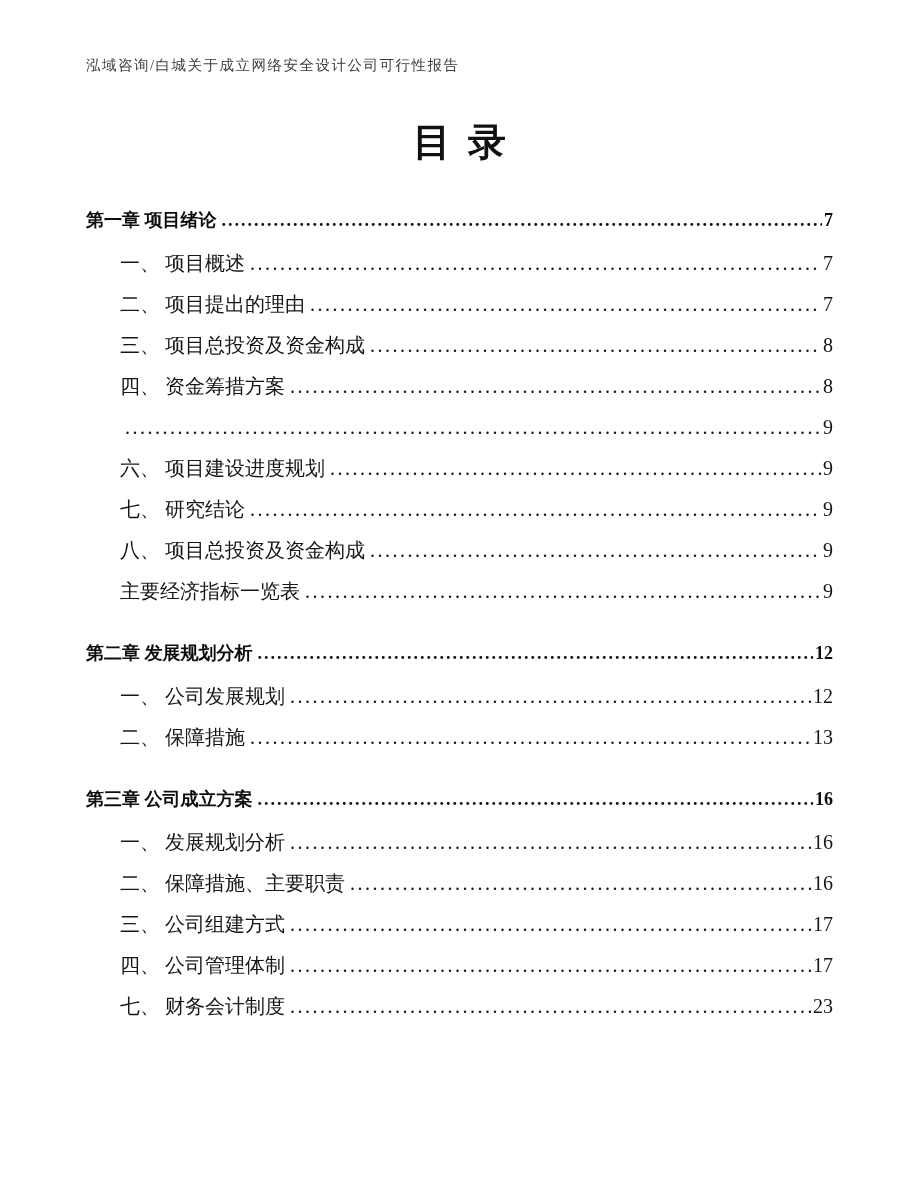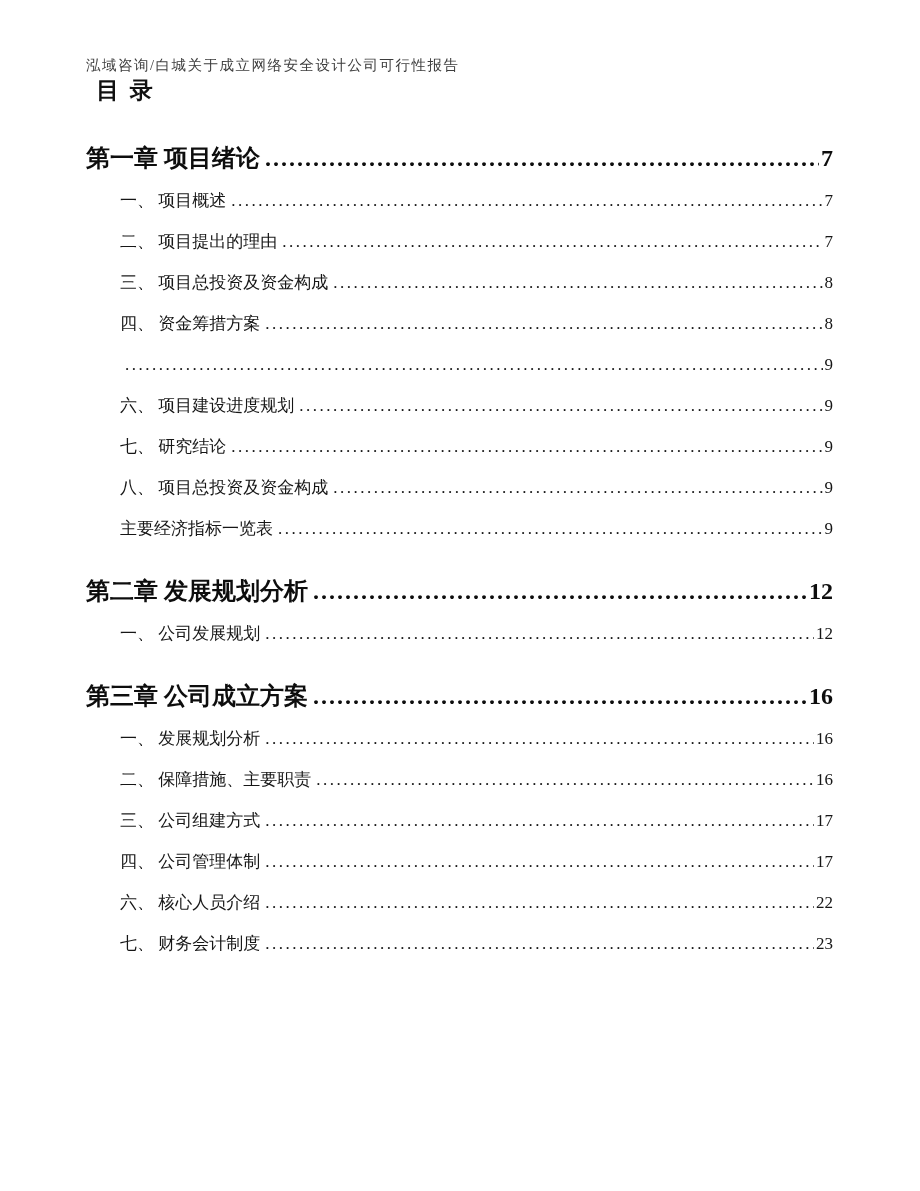--- a/index.html
+++ b/index.html
@@ -22,46 +22,47 @@
     background: #ffffff;
     position: relative;
   }
   .doc-header {
     font-size: 14.5px;
     color: #3d3d3d;
     letter-spacing: 1.5px;
     font-weight: 400;
   }
   .doc-title {
-    text-align: left;
-    font-size: 23px;
+    margin-top: 42px;
+    text-align: center;
+    font-size: 38px;
     font-weight: bold;
     letter-spacing: 0.45em;
     text-indent: 0.45em;
     color: #111111;
   }
   .toc {
     margin-top: 0;
   }
   .toc-row {
     display: flex;
     align-items: baseline;
     white-space: nowrap;
   }
   .chapter-row {
     margin: 40px 0 10px 0;
-    font-size: 24px;
+    font-size: 18px;
     line-height: 24px;
     font-weight: bold;
     color: #0d0d0d;
   }
   .item-row {
     margin-top: 21px;
     padding-left: 34px;
-    font-size: 17px;
+    font-size: 20px;
     line-height: 20px;
     font-weight: 400;
     color: #161616;
   }
   .toc-label {
     flex: 0 0 auto;
   }
   .dot-leader {
     flex: 1 1 auto;
     overflow: hidden;
@@ -158,20 +159,25 @@
     <span class="dot-leader"></span>
     <span class="toc-page">12</span>
   </div>
 
   <div class="toc-row item-row">
     <span class="toc-label">一、 公司发展规划</span>
     <span class="dot-leader"></span>
     <span class="toc-page">12</span>
   </div>
 
+  <div class="toc-row item-row">
+    <span class="toc-label">二、 保障措施</span>
+    <span class="dot-leader"></span>
+    <span class="toc-page">13</span>
+  </div>
 
   <div class="toc-row chapter-row">
     <span class="toc-label">第三章 公司成立方案</span>
     <span class="dot-leader"></span>
     <span class="toc-page">16</span>
   </div>
 
   <div class="toc-row item-row">
     <span class="toc-label">一、 发展规划分析</span>
     <span class="dot-leader"></span>
@@ -190,25 +196,20 @@
     <span class="toc-page">17</span>
   </div>
 
   <div class="toc-row item-row">
     <span class="toc-label">四、 公司管理体制</span>
     <span class="dot-leader"></span>
     <span class="toc-page">17</span>
   </div>
 
 
-  <div class="toc-row item-row">
-    <span class="toc-label">六、 核心人员介绍</span>
-    <span class="dot-leader"></span>
-    <span class="toc-page">22</span>
-  </div>
 
   <div class="toc-row item-row">
     <span class="toc-label">七、 财务会计制度</span>
     <span class="dot-leader"></span>
     <span class="toc-page">23</span>
   </div>
 </div>
 
 </div>
 

